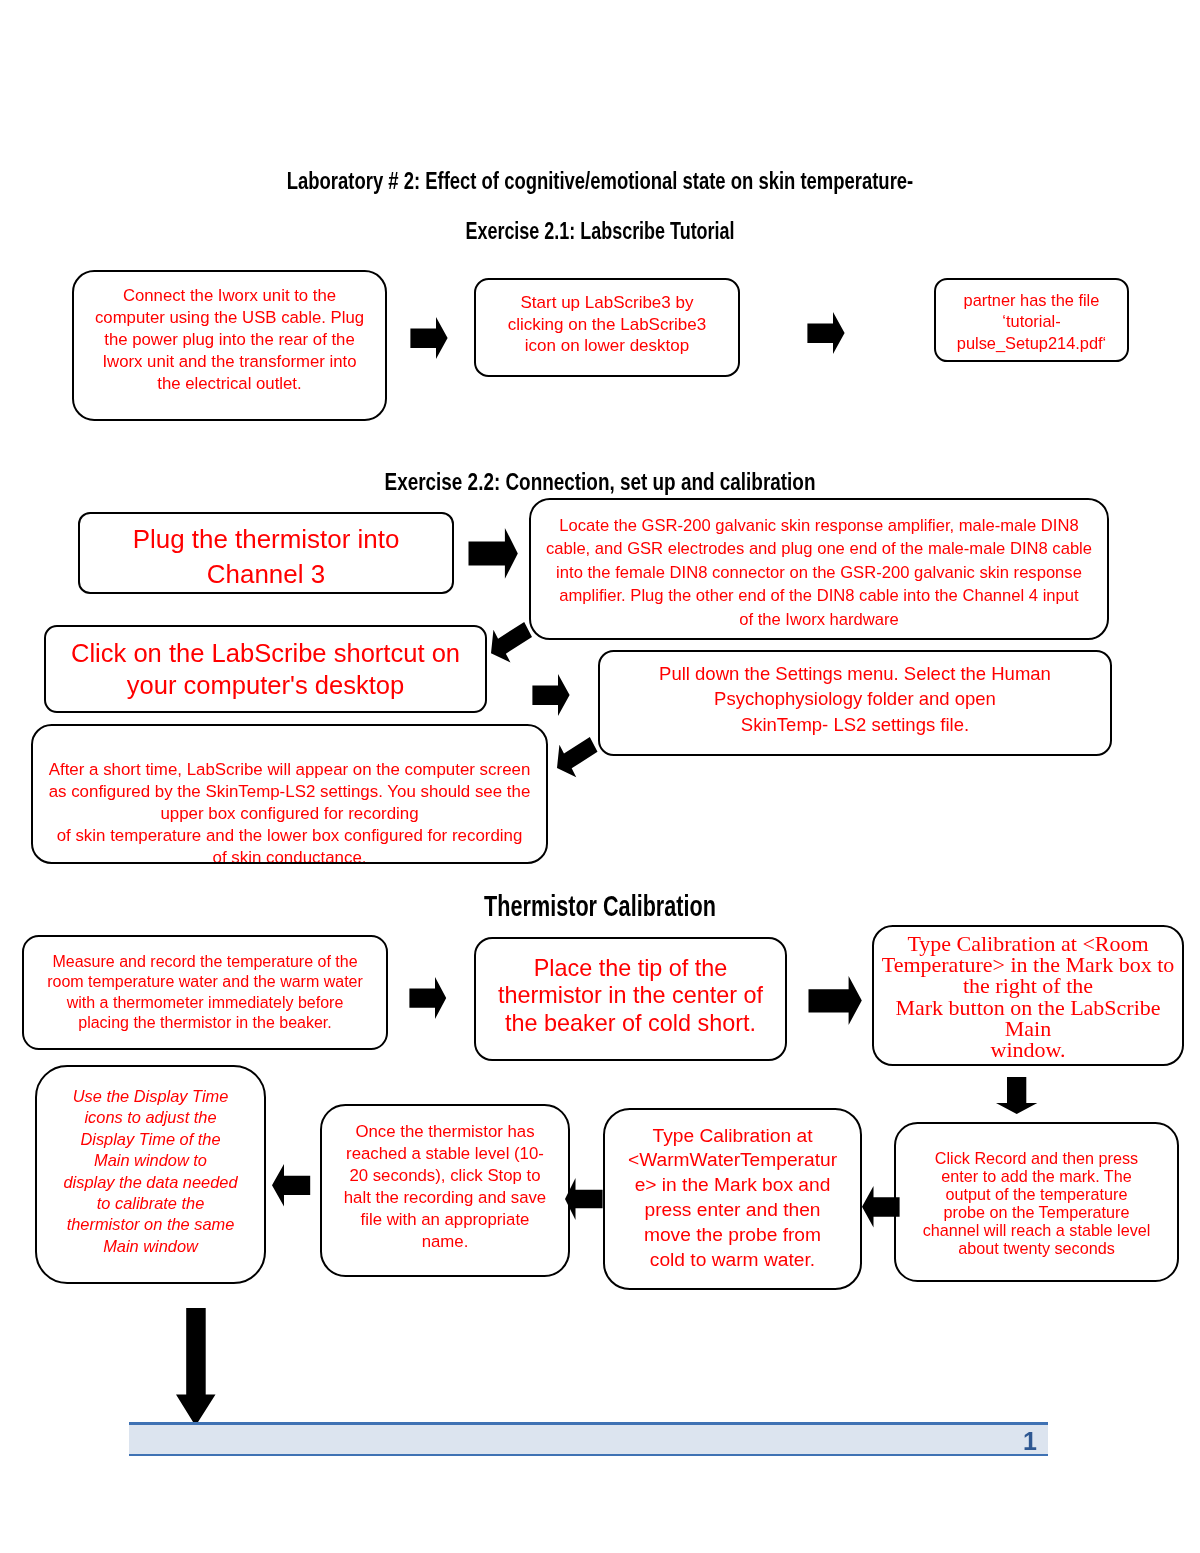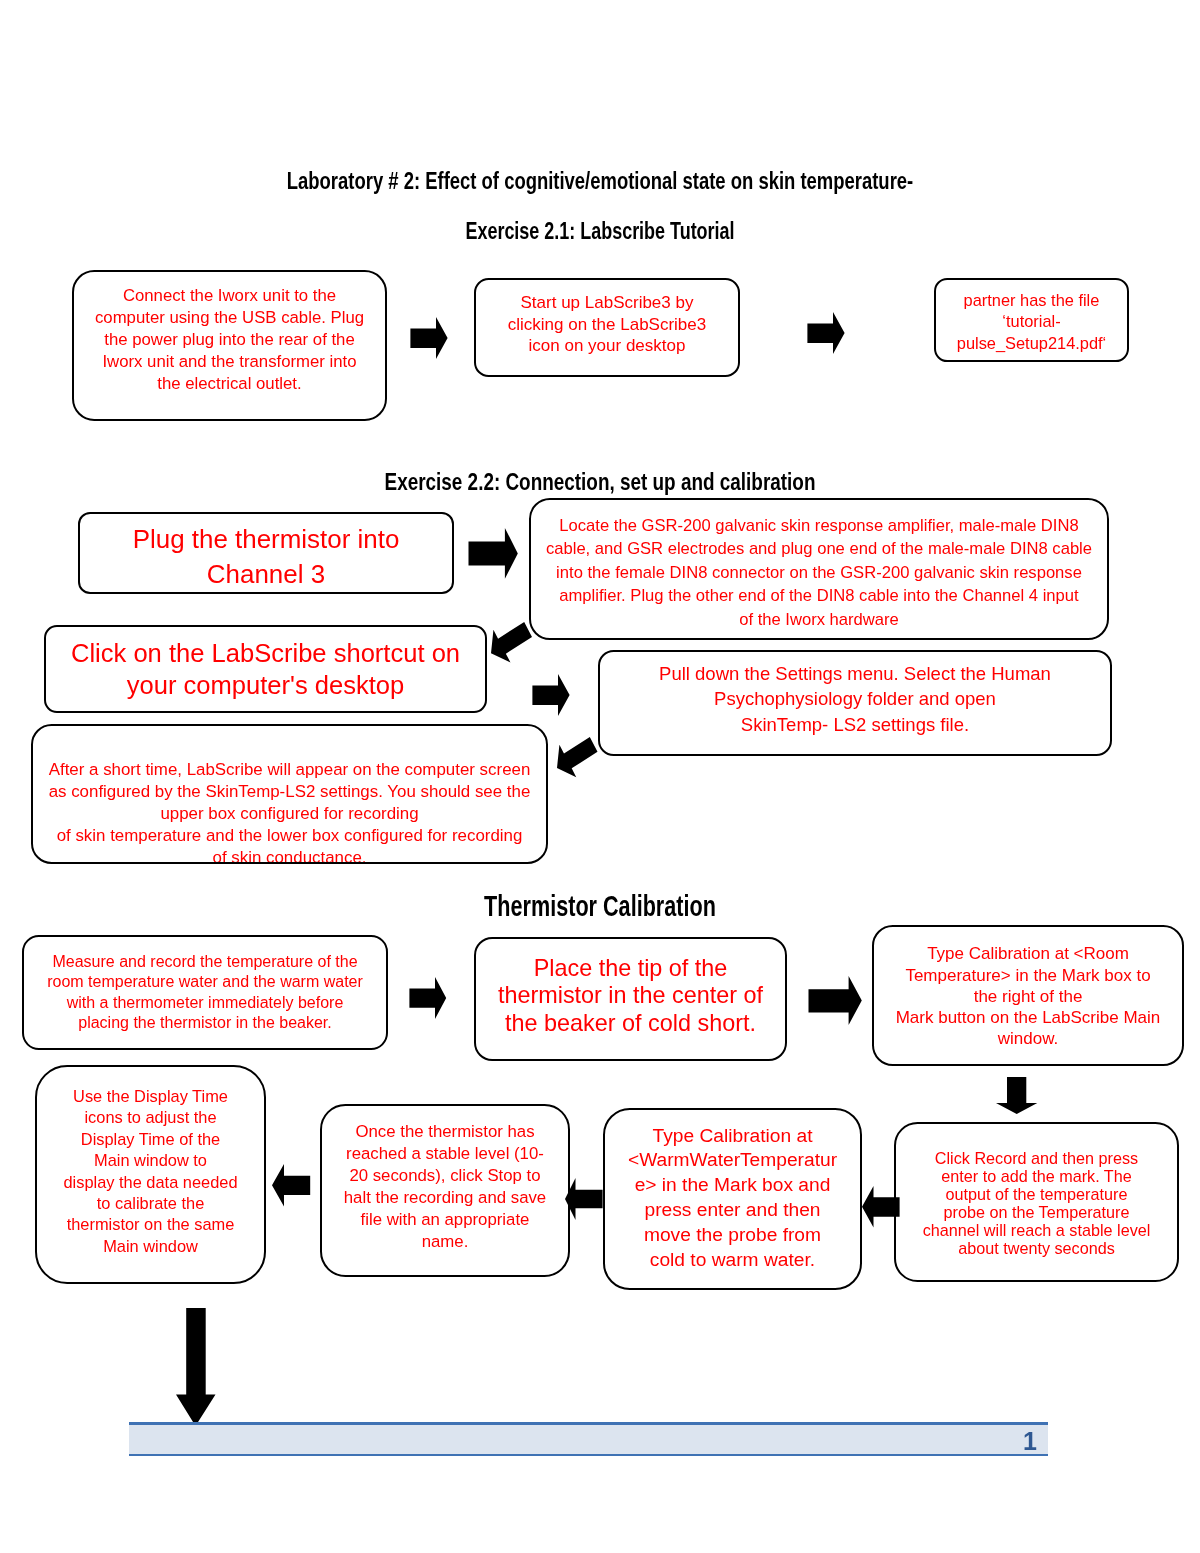--- a/index.html
+++ b/index.html
@@ -38,21 +38,21 @@
 the power plug into the rear of the
 Iworx unit and the transformer into
 the electrical outlet.</div>
       </div>
   </div>
 
   <div class="box" style="left:474px;top:278px;width:266px;height:99px;border-radius:14.6px;">
     <div class="inner" style="top:-5px;height:99px;">
       <div class="txt" style="font-size:17px;line-height:21.6px;">Start up LabScribe3 by
 clicking on the LabScribe3
-icon on your desktop</div>
+icon on lower desktop</div>
       </div>
   </div>
 
   <div class="box" style="left:934px;top:278px;width:195px;height:84px;border-radius:13.2px;padding-left:12px;">
     <div class="inner" style="top:-3px;height:90px;">
       <div class="txt" style="font-size:16.4px;line-height:21.6px;">partner has the file
 ‘tutorial-
 pulse_Setup214.pdf‘</div>
       </div>
   </div>
@@ -111,21 +111,21 @@
   <div class="box" style="left:474px;top:937px;width:313px;height:124px;border-radius:18.2px;">
     <div class="inner" style="top:-5px;height:124px;">
       <div class="txt" style="font-size:23.4px;line-height:27.5px;">Place the tip of the
 thermistor in the center of
 the beaker of cold short.</div>
       </div>
   </div>
 
   <div class="box" style="left:872px;top:925px;width:312px;height:141px;border-radius:20.7px;">
     <div class="inner" style="top:-1px;height:141px;">
-      <div class="txt" style="font-size:17.0px;line-height:21.2px;">Type Calibration at &lt;Room
+      <div class="txt" style="font-size:22px;line-height:21.2px;font-family:Liberation Serif, serif;">Type Calibration at &lt;Room
 Temperature&gt; in the Mark box to
 the right of the
 Mark button on the LabScribe Main
 window.</div>
       </div>
   </div>
 
   <div class="box" style="left:894px;top:1122px;width:285px;height:160px;border-radius:23.5px;">
     <div class="inner" style="top:13px;height:132px;overflow:hidden;">
       <div class="txt" style="font-size:16.2px;line-height:18px;">Click Record and then press
@@ -153,21 +153,21 @@
       <div class="txt" style="font-size:16.8px;line-height:22.0px;">Once the thermistor has
 reached a stable level (10-
 20 seconds), click Stop to
 halt the recording and save
 file with an appropriate
 name.</div>
       </div>
   </div>
 
   <div class="box" style="left:35px;top:1065px;width:231px;height:219px;border-radius:32.2px;">
-    <div class="inner" style="top:-5px;height:219px;">
+    <div class="inner" style="top:-5px;height:219px;font-style:italic;">
       <div class="txt" style="font-size:16.4px;line-height:21.4px;">Use the Display Time
 icons to adjust the
 Display Time of the
 Main window to
 display the data needed
 to calibrate the
 thermistor on the same
 Main window</div>
       </div>
   </div>

